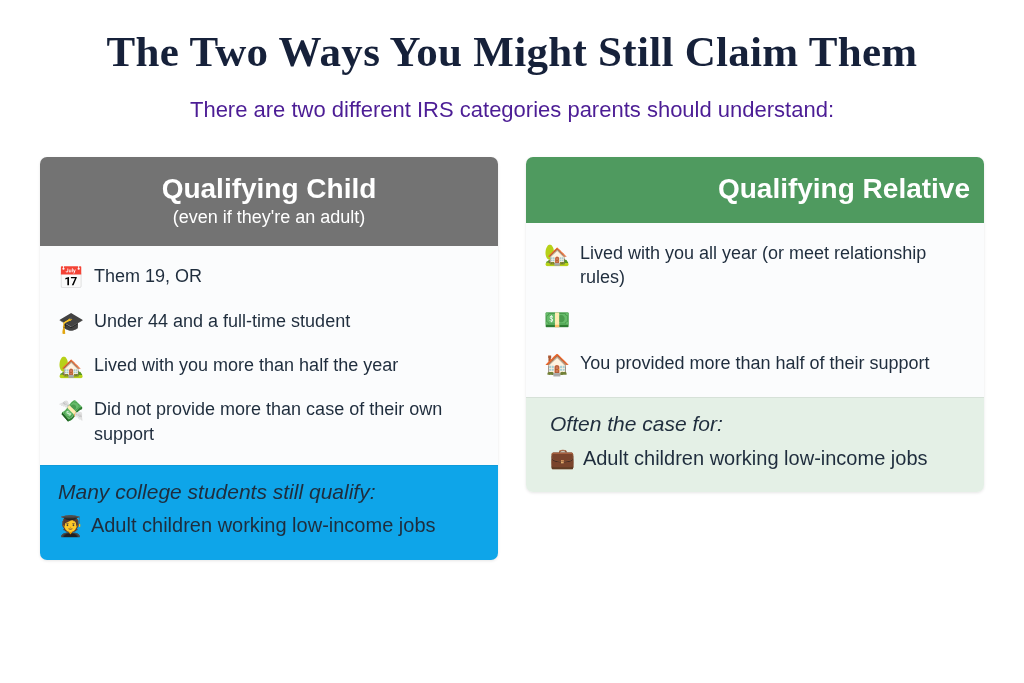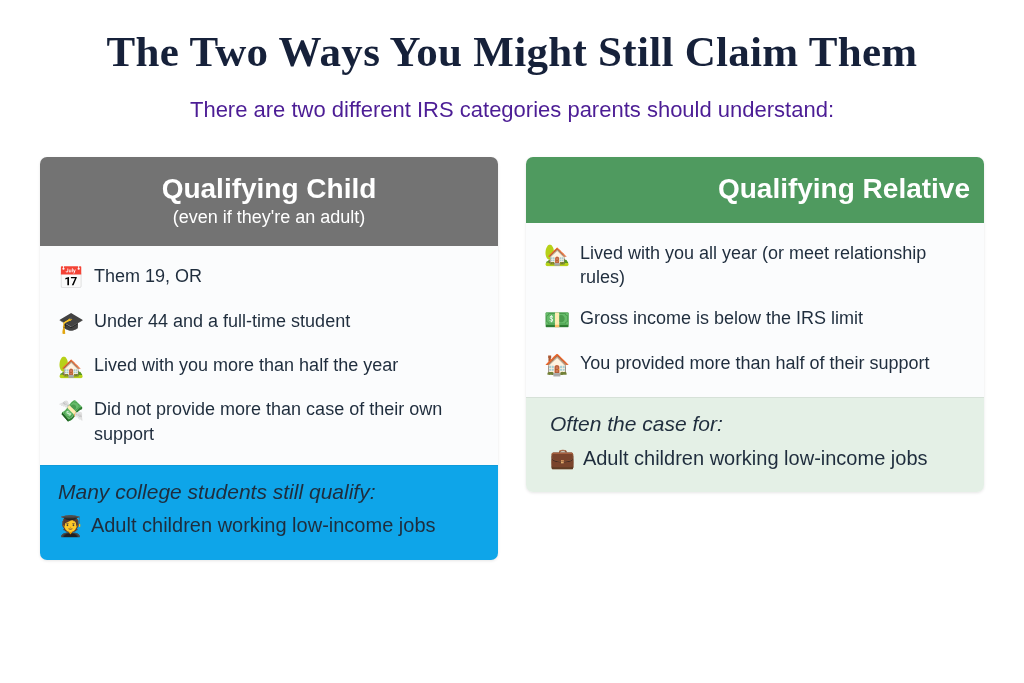--- a/index.html
+++ b/index.html
@@ -167,21 +167,20 @@
       <div class="card-header">
         <span class="h-title">Qualifying Relative</span>
       </div>
       <div class="card-body">
         <div class="item">
           <span class="emoji">🏡</span>
           <span class="txt">Lived with you all year (or meet relationship rules)</span>
         </div>
         <div class="item">
           <span class="emoji">💵</span>
-          <span class="txt">Gross income is below the IRS limit</span>
         </div>
         <div class="item">
           <span class="emoji">🏠</span>
           <span class="txt">You provided more than half of their support</span>
         </div>
       </div>
       <div class="card-footer">
         <div class="footer-title">Often the case for:</div>
         <div class="footer-item">
           <span class="emoji">💼</span>

